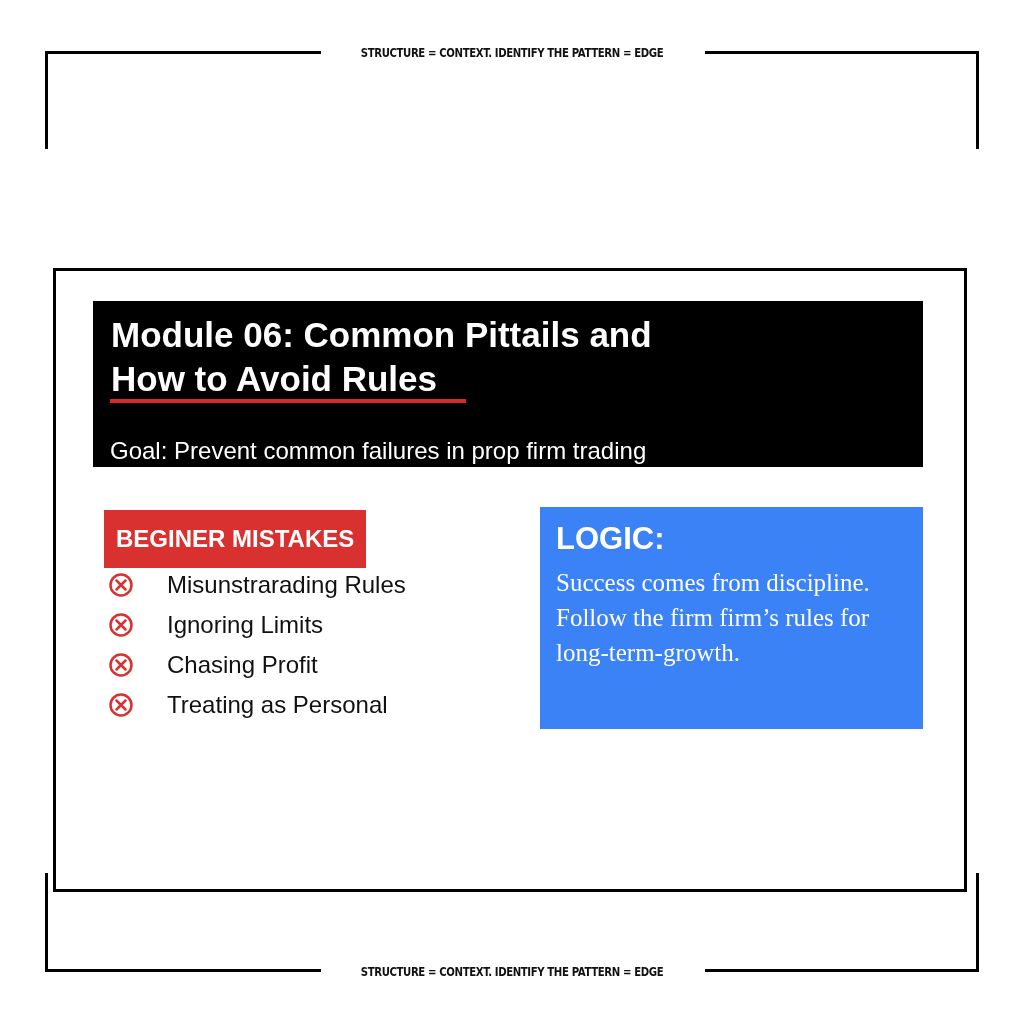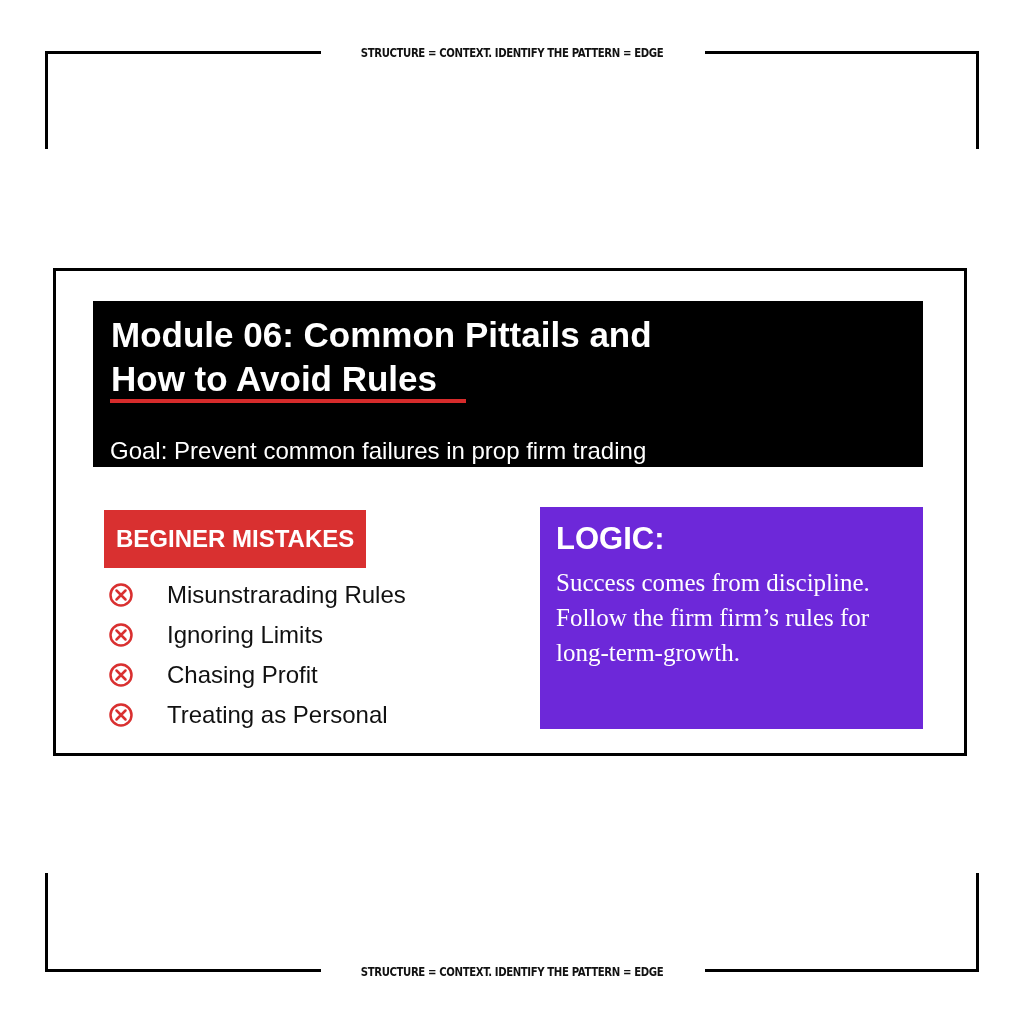--- a/index.html
+++ b/index.html
@@ -10,21 +10,21 @@
     }
     
     .frame-line { position: absolute; background: #000; }
     .tagline {
       position: absolute; left: 0; width: 1024px; text-align: center;
       font-family: "DejaVu Sans", sans-serif; font-weight: bold;
       font-size: 13px; letter-spacing: -0.5px; color: #111;
       transform: scaleX(0.78); transform-origin: center;
     }
     .card {
-      position: absolute; left: 53px; top: 268px; width: 914px; height: 488px;
+      position: absolute; left: 53px; top: 268px; width: 914px; height: 624px;
       border: 3px solid #000; background: #fff; box-sizing: border-box;
     }
     .header {
       position: absolute; left: 37px; top: 30px; width: 830px; height: 166px;
       background: #000; color: #fff;
     }
     .title {
       position: absolute; left: 18px; top: 12px; font-size: 35px; font-weight: bold;
       line-height: 44px; margin: 0; color: #fff;
     }
@@ -34,31 +34,31 @@
     }
     .goal {
       position: absolute; left: 17px; top: 112px; font-size: 24px; color: #fff; margin-top: 24px;
     }
     .mistakes-badge {
       position: absolute; left: 48px; top: 239px; height: 42px; padding: 8px 12px;
       background: #d93030; color: #fff; font-weight: bold; font-size: 24px;
       line-height: 42px;
     }
     .mistakes-list {
-      position: absolute; left: 52px; top: 304px; margin: 0; padding: 0; list-style: none;
+      position: absolute; left: 52px; top: 294px; margin: 0; padding: 0; list-style: none;
     }
     .mistakes-list li {
       height: 40px; display: flex; align-items: center; font-size: 24px; color: #111;
     }
     .x-icon {
       width: 26px; height: 26px; margin-right: 33px; flex-shrink: 0;
     }
     .logic-box {
       position: absolute; left: 484px; top: 236px; width: 383px; height: 222px;
-      background: #6d28d9; color: #fff; box-sizing: border-box; padding: 14px 16px;
+      background: #3b82f6; color: #fff; box-sizing: border-box; padding: 14px 16px;
     }
     .logic-title { font-size: 31px; font-weight: bold; margin: 0 0 8px 0; line-height: 36px; }
     .logic-body { font-size: 25px; line-height: 35px; margin: 0; font-family: Liberation Serif, serif; }
   </style>
 </head>
 <body>
 
 <div class="frame-line" style="left:45px;top:51px;width:276px;height:3px;"></div>
 <div class="frame-line" style="left:705px;top:51px;width:274px;height:3px;"></div>
 <div class="frame-line" style="left:45px;top:51px;width:3px;height:98px;"></div>

